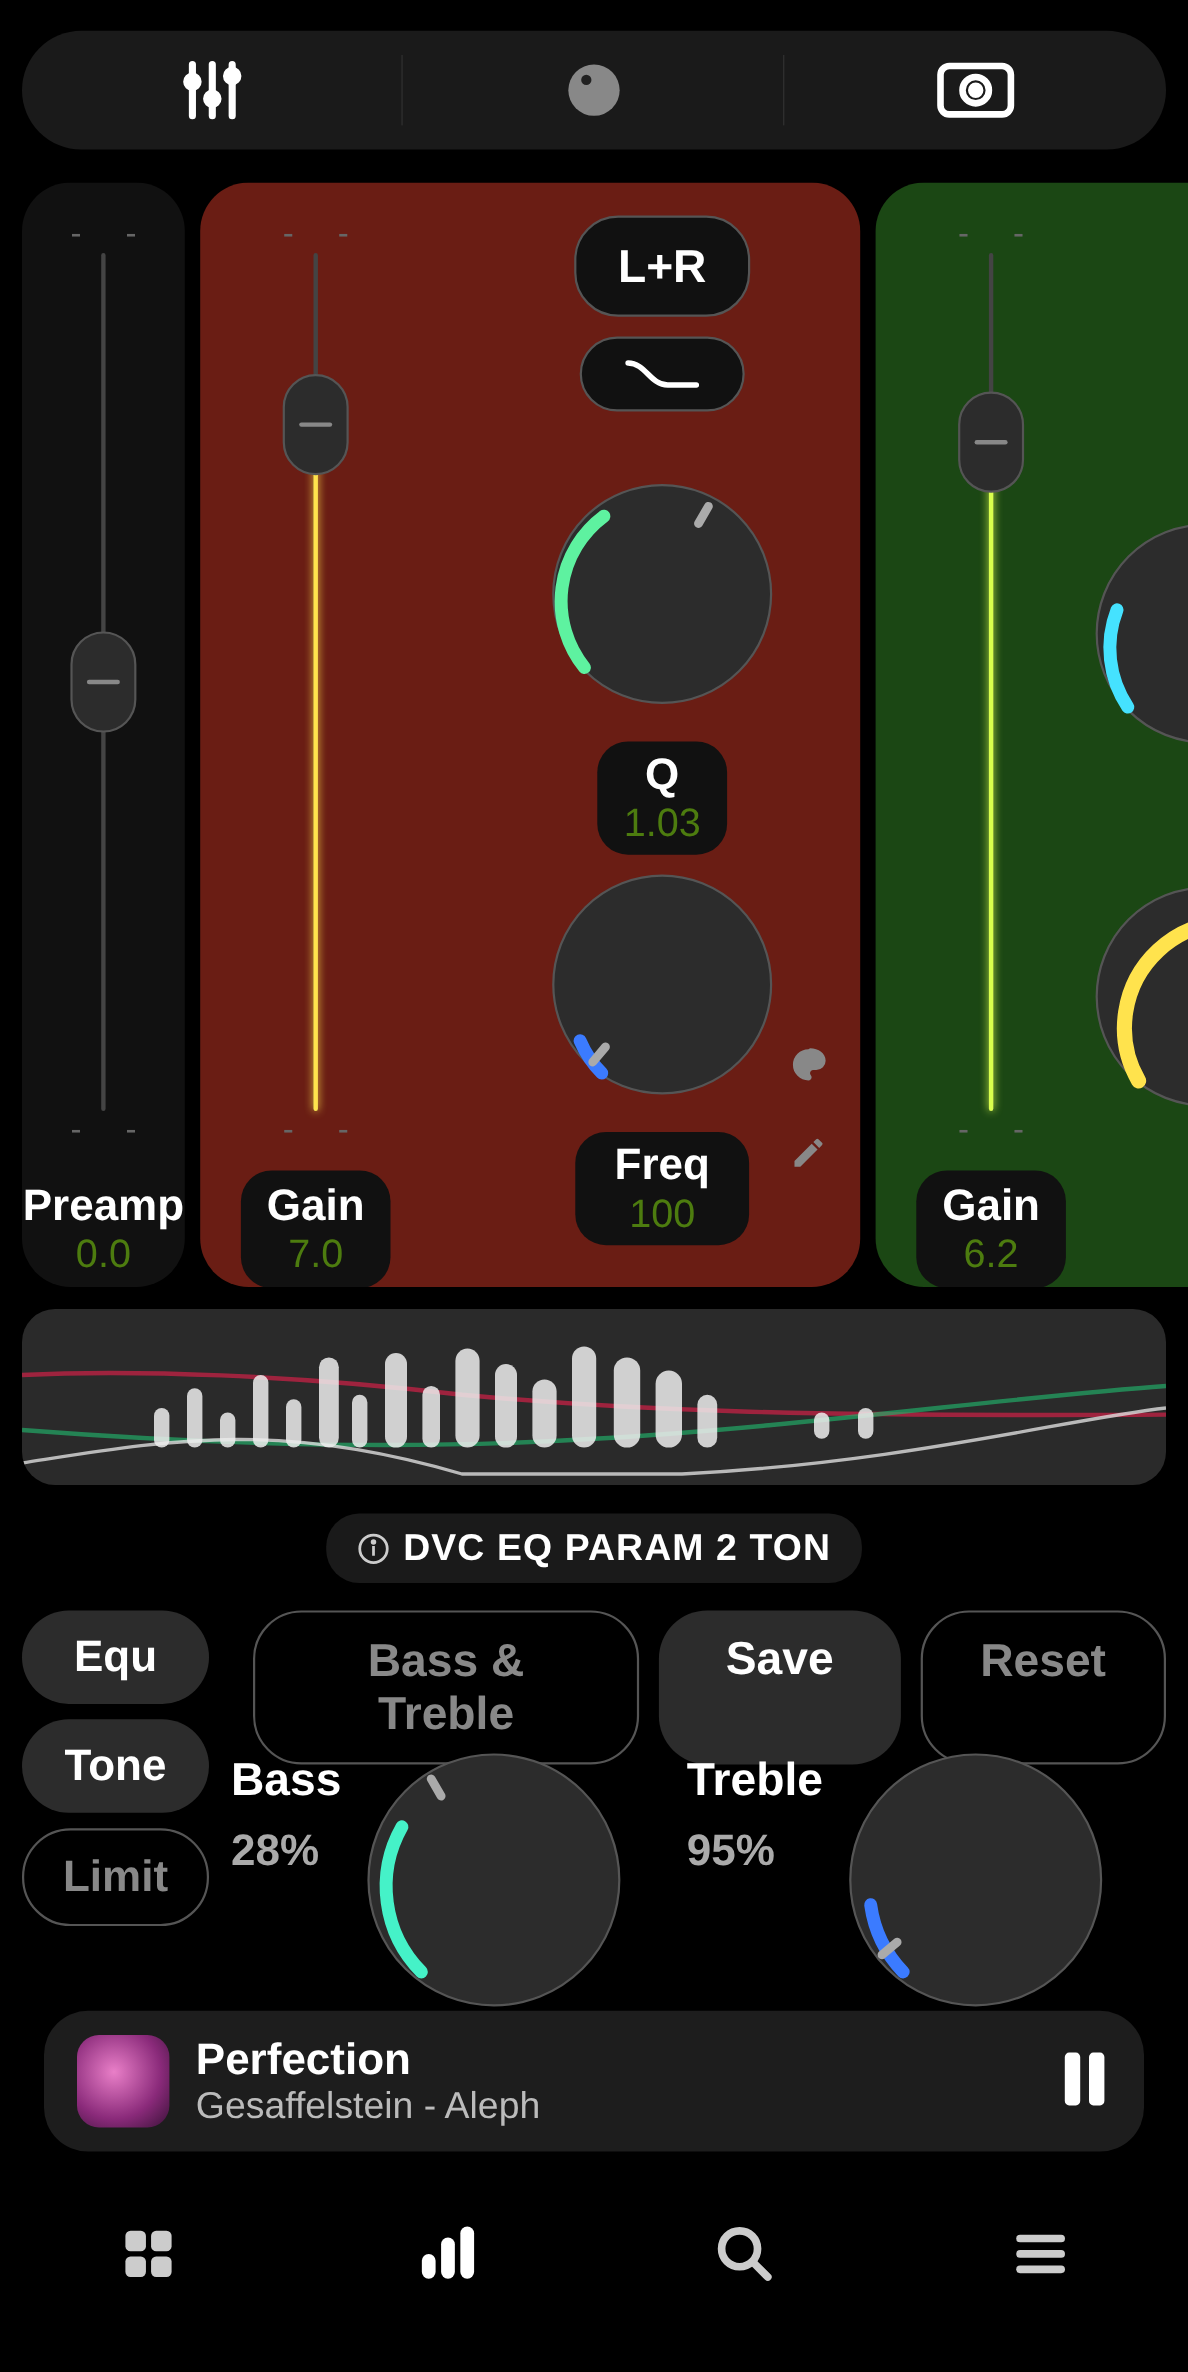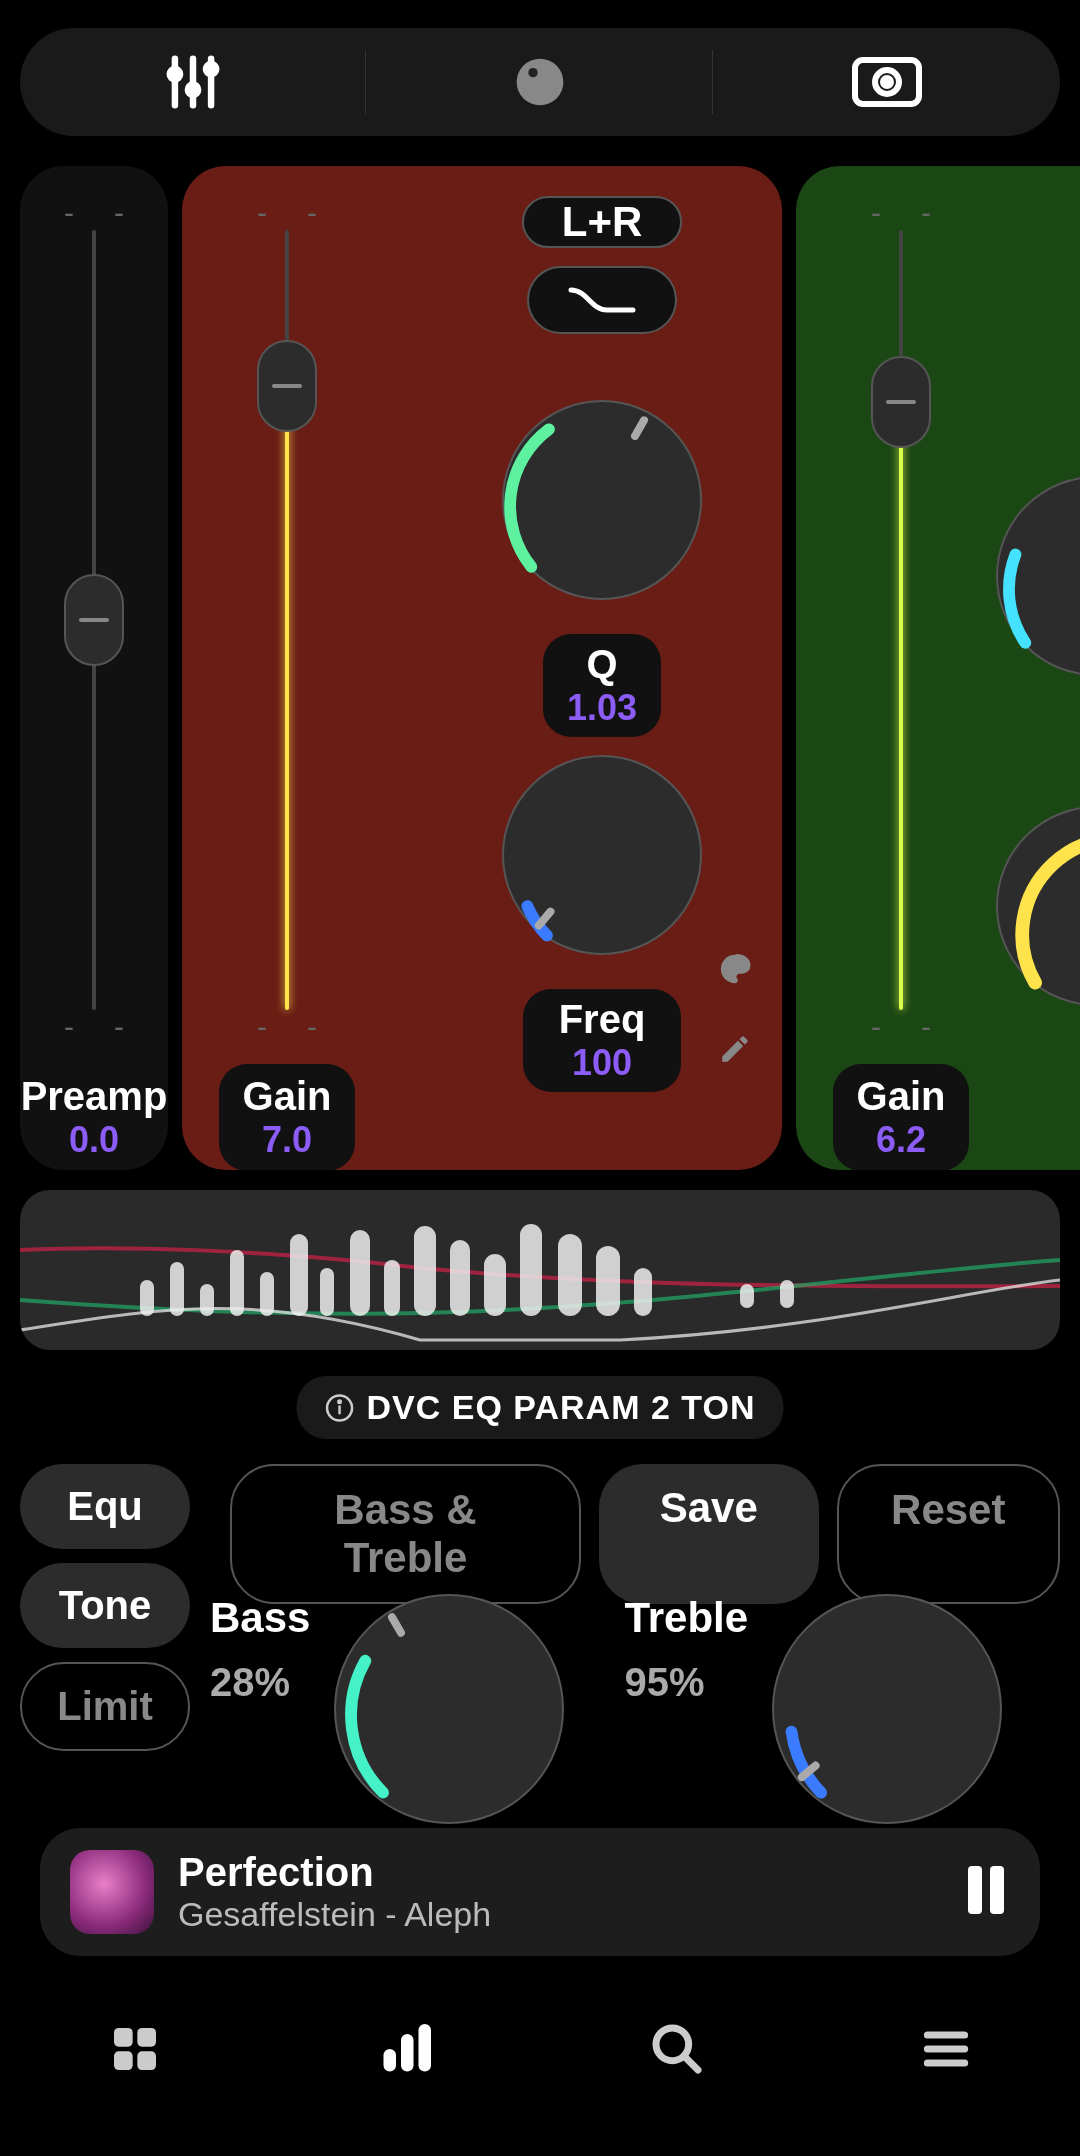--- a/index.html
+++ b/index.html
@@ -78,21 +78,21 @@
   .tick-row { display:flex; gap:40px; color:#666; font-size:30px; font-weight:300;}
   .slider-label-box{
     margin-top: 20px;
     background:#111;
     border-radius: 28px;
     padding: 10px 24px;
     text-align:center;
     min-width: 100px;
   }
   .slider-label-title{ font-size:40px; font-weight:700; color:#fff;}
-  .slider-label-val{ font-size:36px; font-weight:700; color:#8b5cf6;text-align:center;}
+  .slider-label-val{ font-size:36px; font-weight:400; color:#4d7c0f;text-align:center;}
   .preamp .slider-label-box{ background:transparent;}
   .knob-wrap { display:flex; flex-direction:column; align-items:center; gap:14px;}
   .knob {
     width: 200px; height:200px;
     border-radius:50%;
     background:#2c2c2c;
     border:2px solid #555;
     position:relative;
   }
   .knob-dot{
@@ -101,21 +101,21 @@
     width:26px; height:8px;
     background:#aaa;
     border-radius:4px;
     transform-origin: left center;
   }
   .knob-ring { position:absolute; inset:-12px; }
   .pill-btn{
     background:#111;
     border:2px solid #555;
     border-radius:40px;
-    padding: 0 38px;
+    padding: 20px 38px;
     font-size:42px;
     font-weight:700;
     color:#fff;
     display:flex; align-items:center; justify-content:center;
     min-width:150px;
   }
   .mini-icon{ position:absolute; color:#777;}
   
   .spectrum {
     position:absolute;

